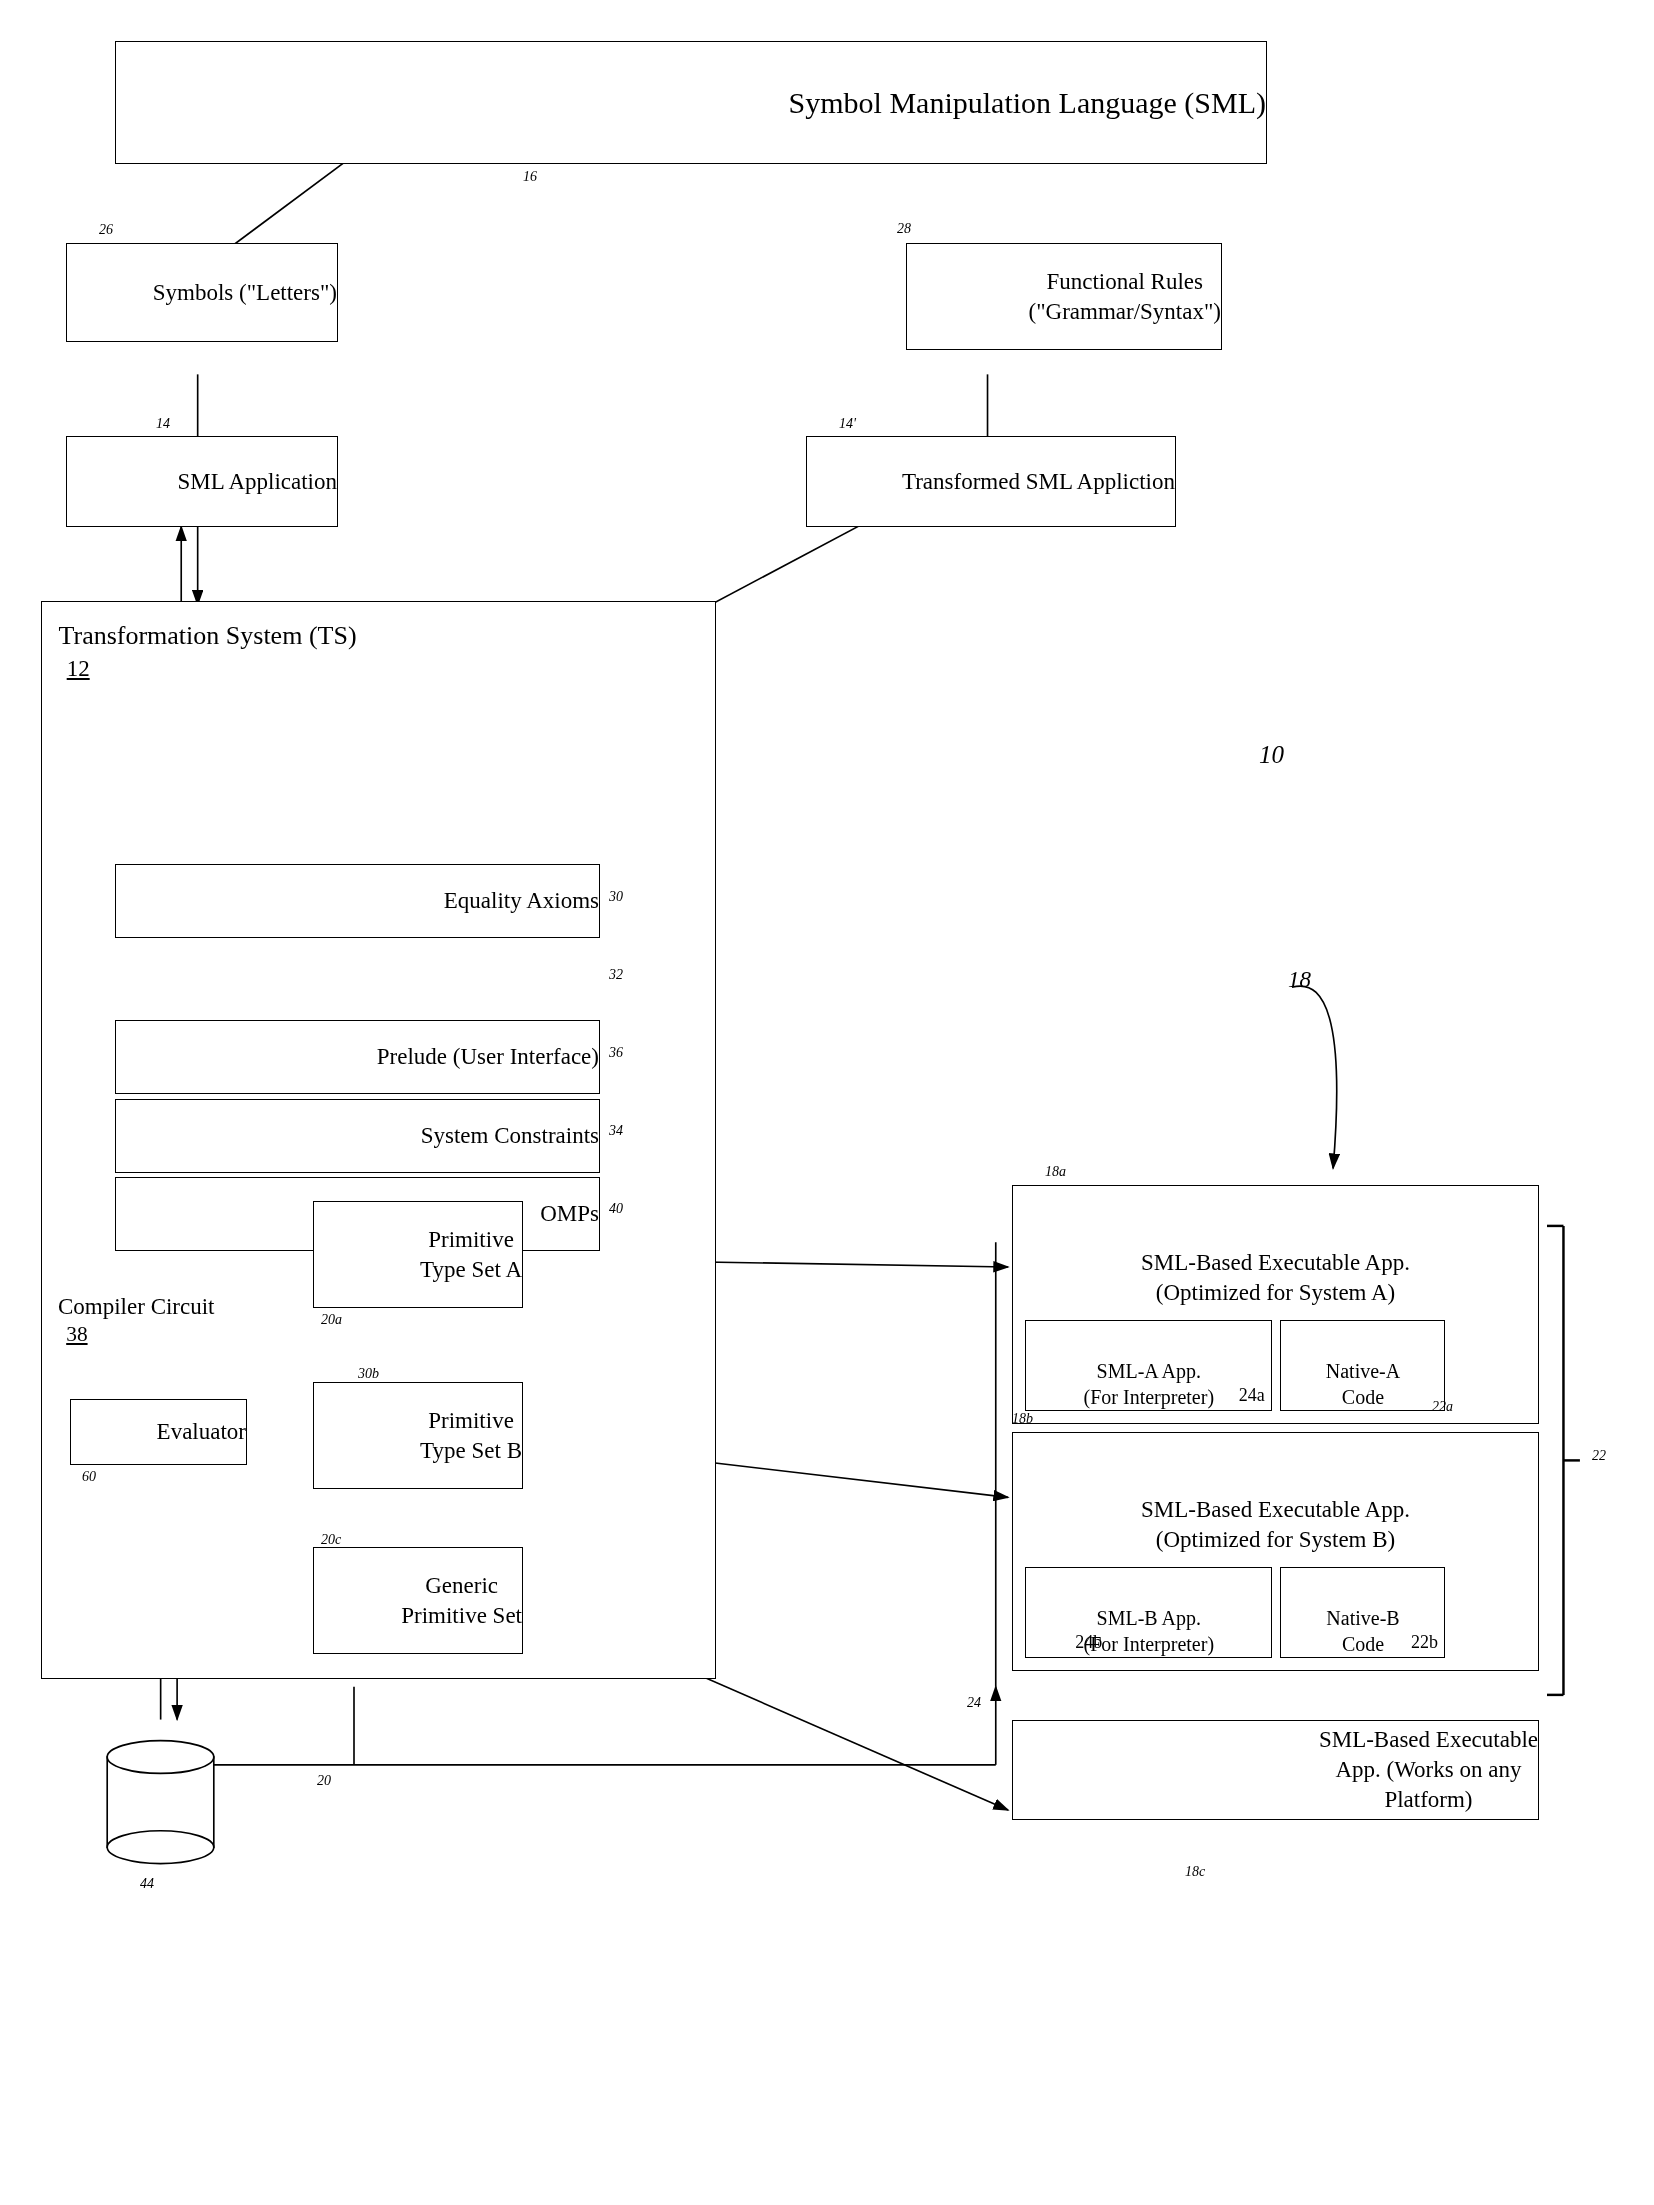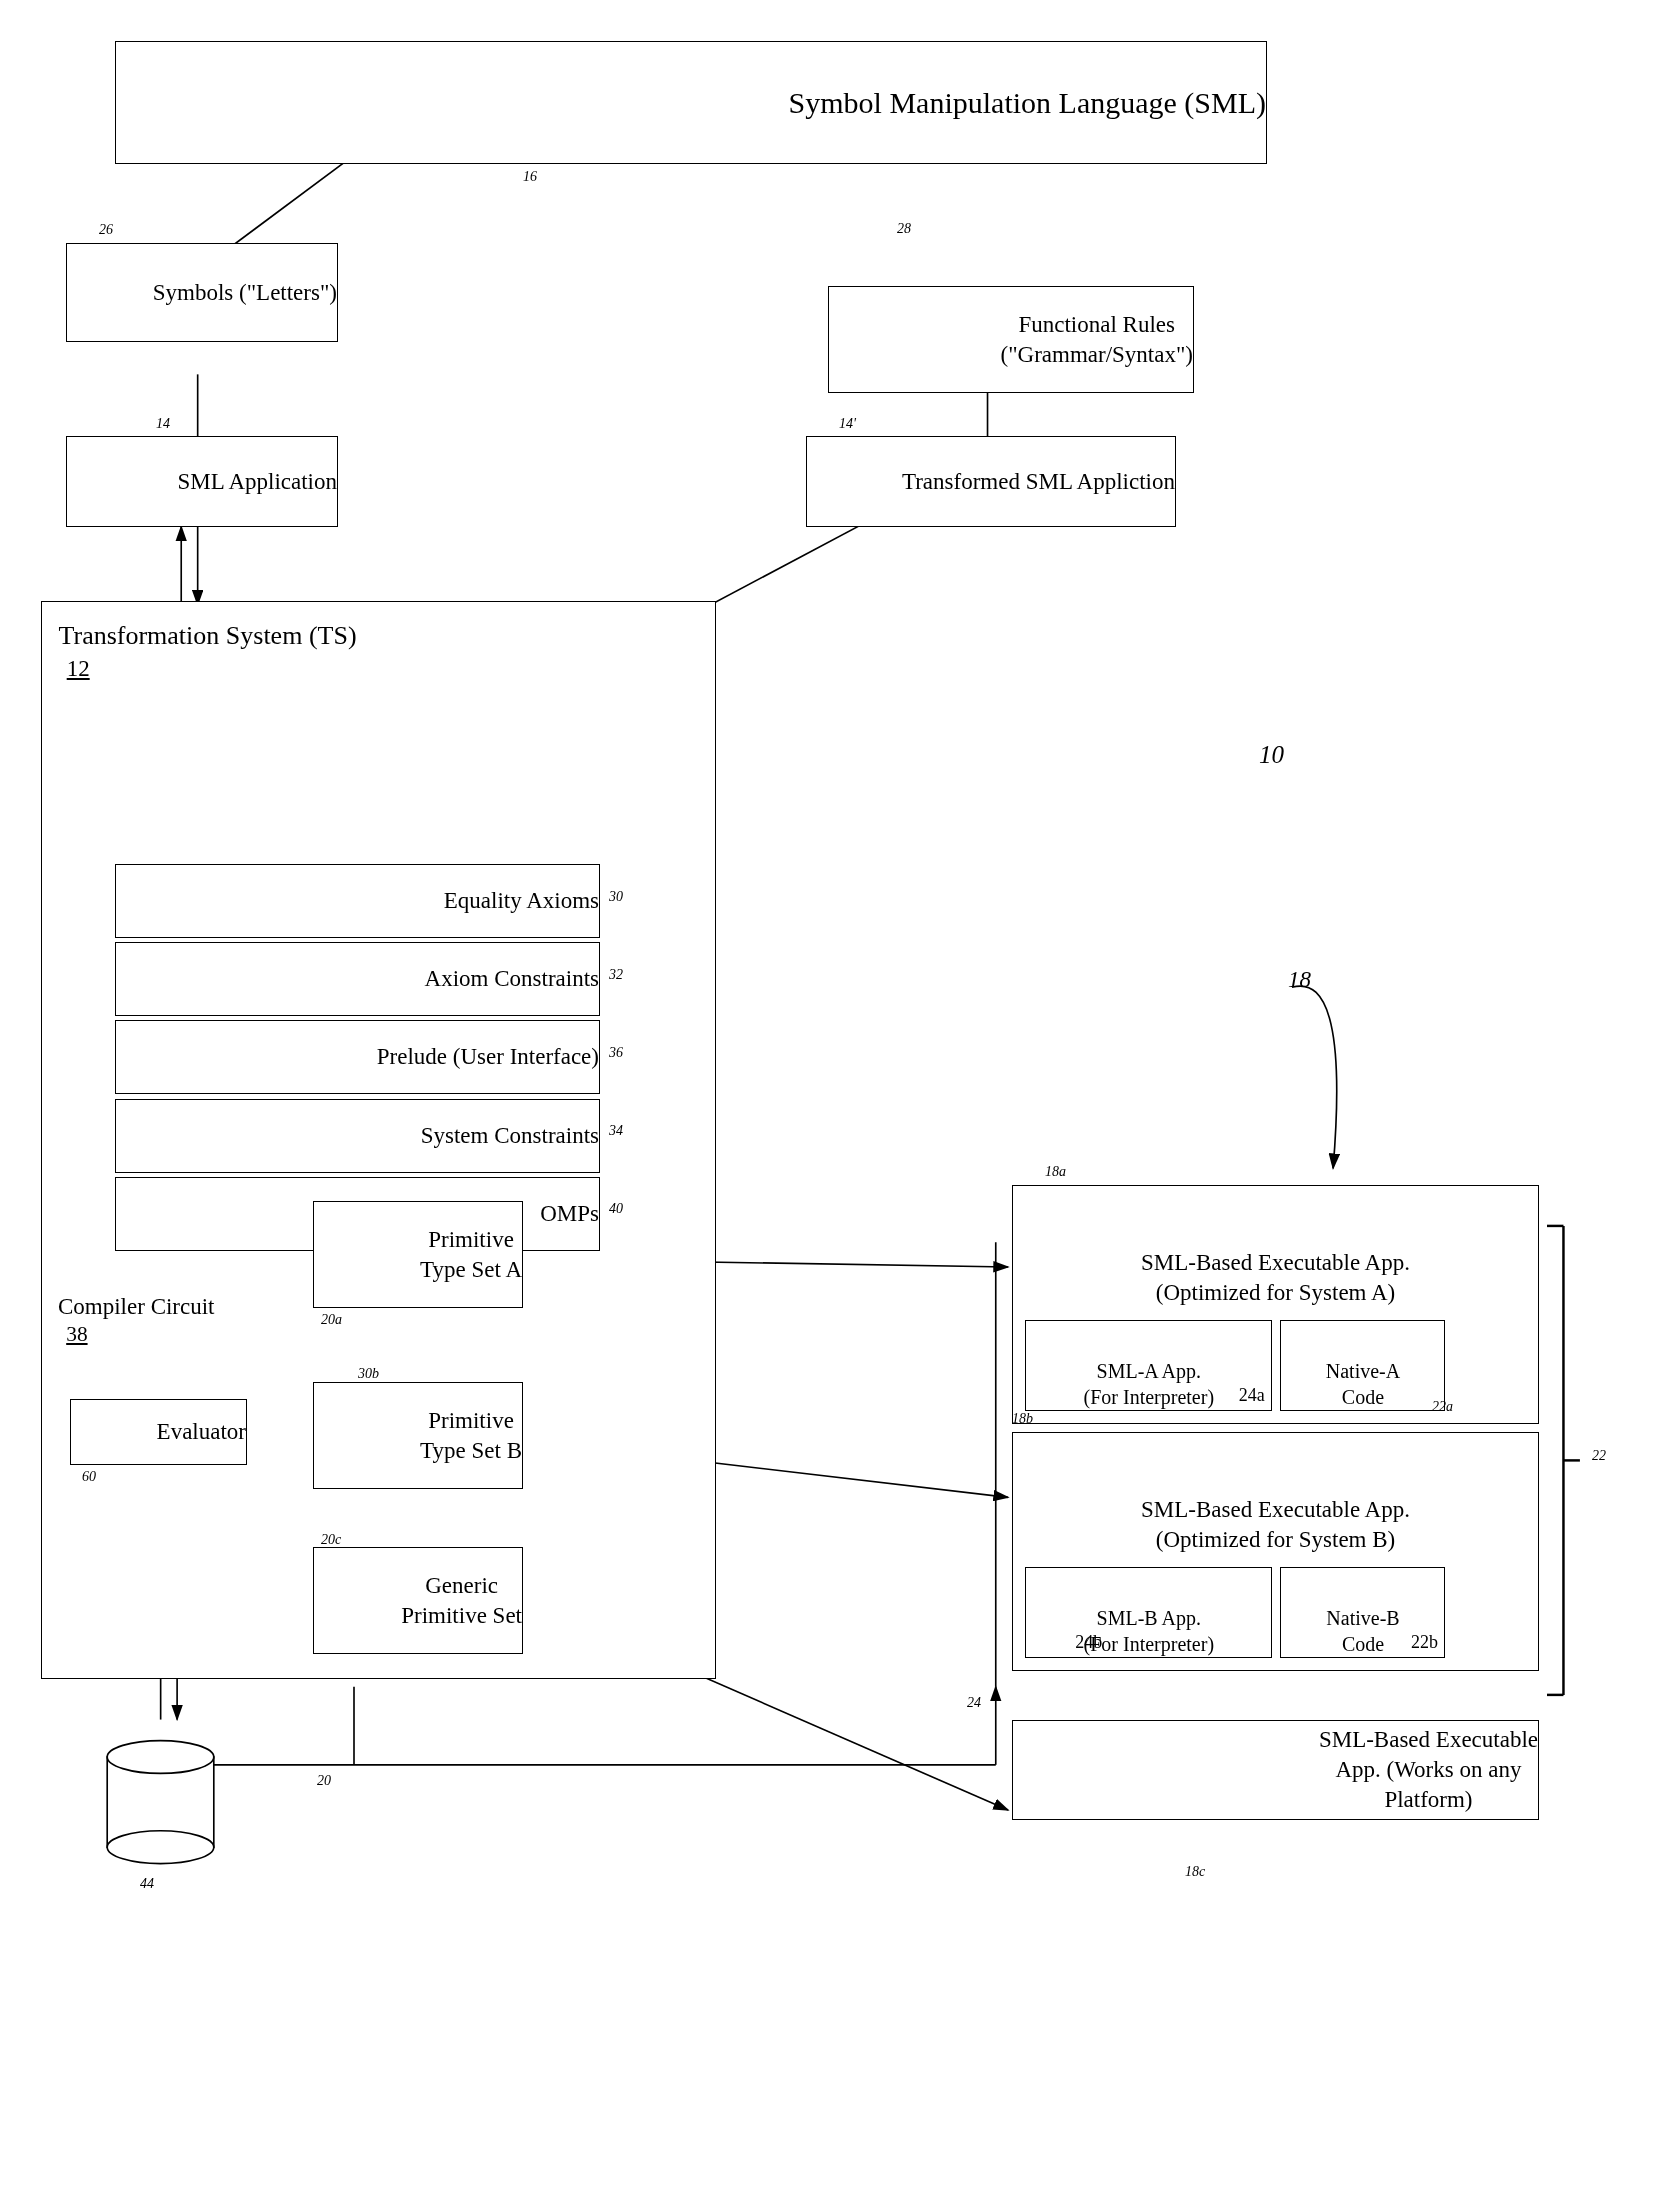--- a/index.html
+++ b/index.html
@@ -101,21 +101,21 @@
   <div class="box" style="left:115px; top:41px; width:1152px; height:123px;">
     <span class="box-label" style="font-size:30px;">Symbol Manipulation Language (SML)</span>
   </div>
   <span class="ref-num" style="left:523px; top:169px;">16</span>
 
   <div class="box" style="left:66px; top:243px; width:272px; height:99px;">
     <span class="box-label">Symbols ("Letters")</span>
   </div>
   <span class="ref-num" style="left:99px; top:222px;">26</span>
 
-  <div class="box" style="left:828px; top:243px; width:366px; height:107px;margin-top:43px;">
+  <div class="box" style="left:906px; top:243px; width:316px; height:107px;">
     <span class="box-label" style="white-space:pre-line;">Functional Rules
 ("Grammar/Syntax")</span>
   </div>
   <span class="ref-num" style="left:897px; top:221px;">28</span>
 
   <div class="box" style="left:66px; top:436px; width:272px; height:91px;">
     <span class="box-label">SML Application</span>
   </div>
   <span class="ref-num" style="left:156px; top:416px;">14</span>
 
@@ -129,23 +129,20 @@
     <span style="font-size:23px; text-decoration:underline; margin-left:8.2px;">12</span>
   </div>
 
   <span class="ref-num" style="left:1259px; top:741px; font-size:25px;">10</span>
 
   <div class="box" style="left:115px; top:864px; width:485px; height:74px;">
     <span class="box-label">Equality Axioms</span>
   </div>
   <span class="ref-num" style="left:609px; top:889px;">30</span>
 
-  <div class="box" style="left:115px; top:942px; width:485px; height:74px;">
-    <span class="box-label">Axiom Constraints</span>
-  </div>
   <span class="ref-num" style="left:609px; top:967px;">32</span>
 
   <div class="box" style="left:115px; top:1020px; width:485px; height:74px;">
     <span class="box-label">Prelude (User Interface)</span>
   </div>
   <span class="ref-num" style="left:609px; top:1045px;">36</span>
 
   <div class="box" style="left:115px; top:1099px; width:485px; height:74px;">
     <span class="box-label">System Constraints</span>
   </div>

